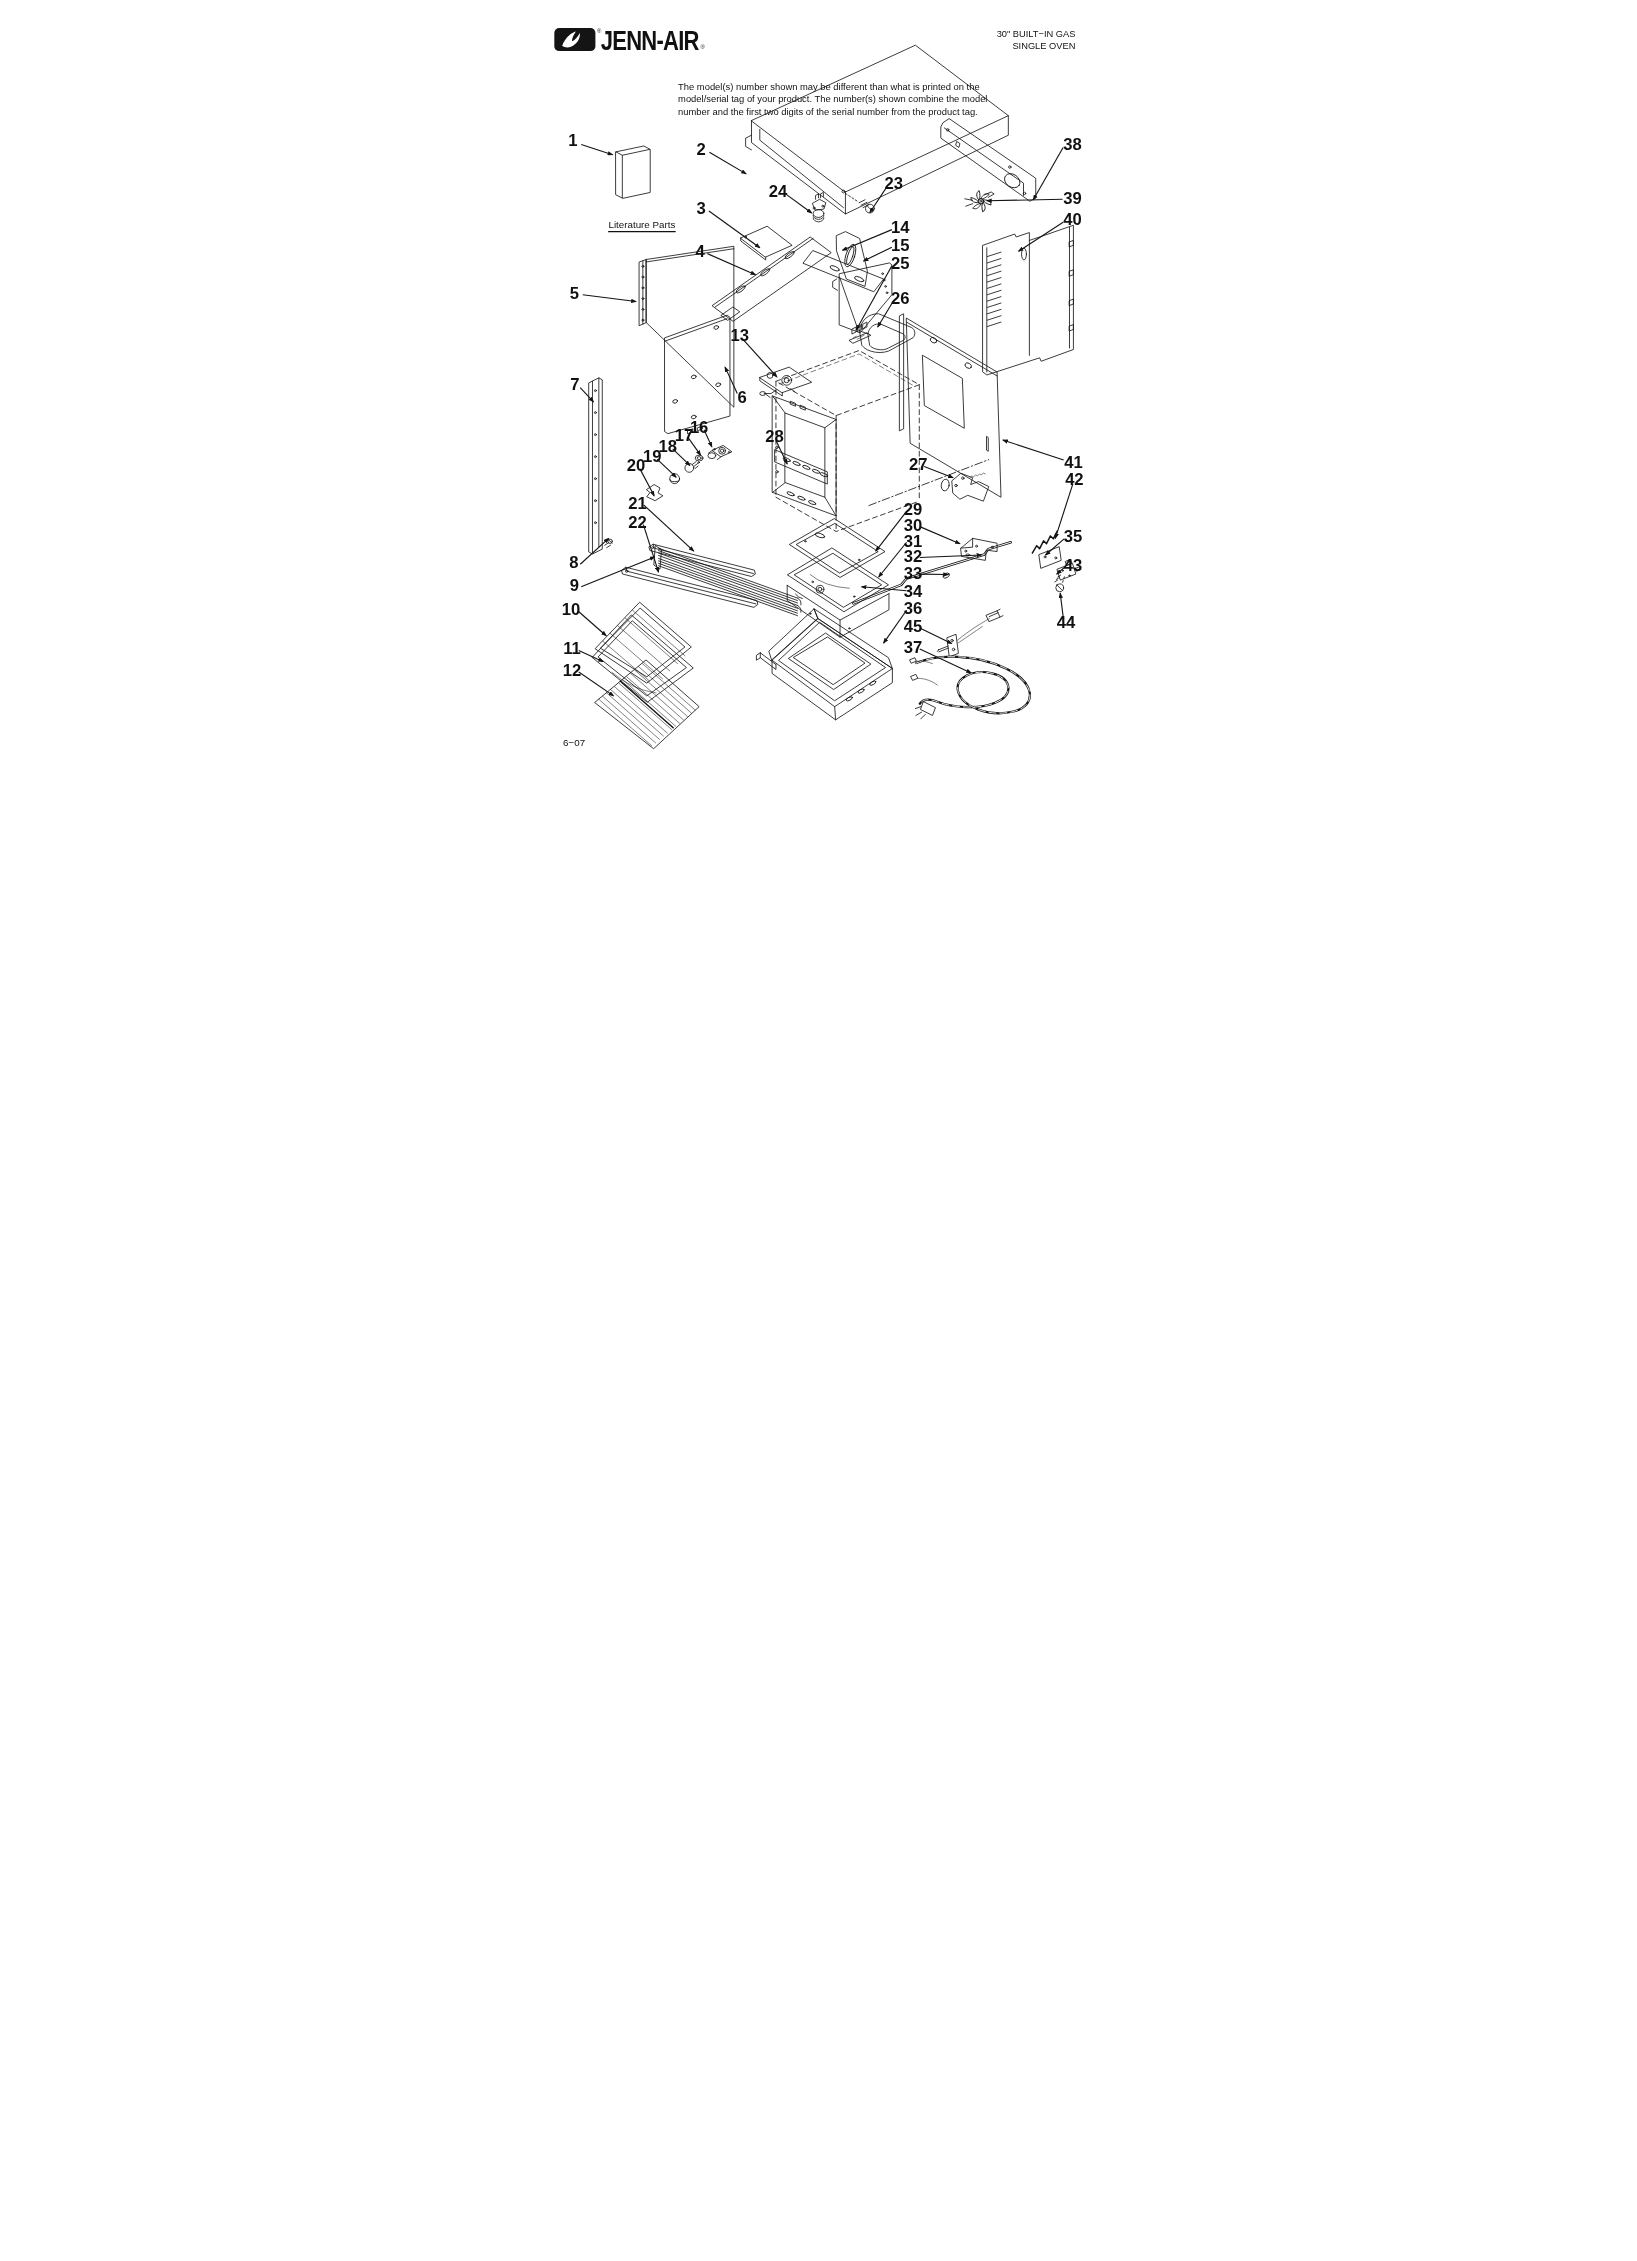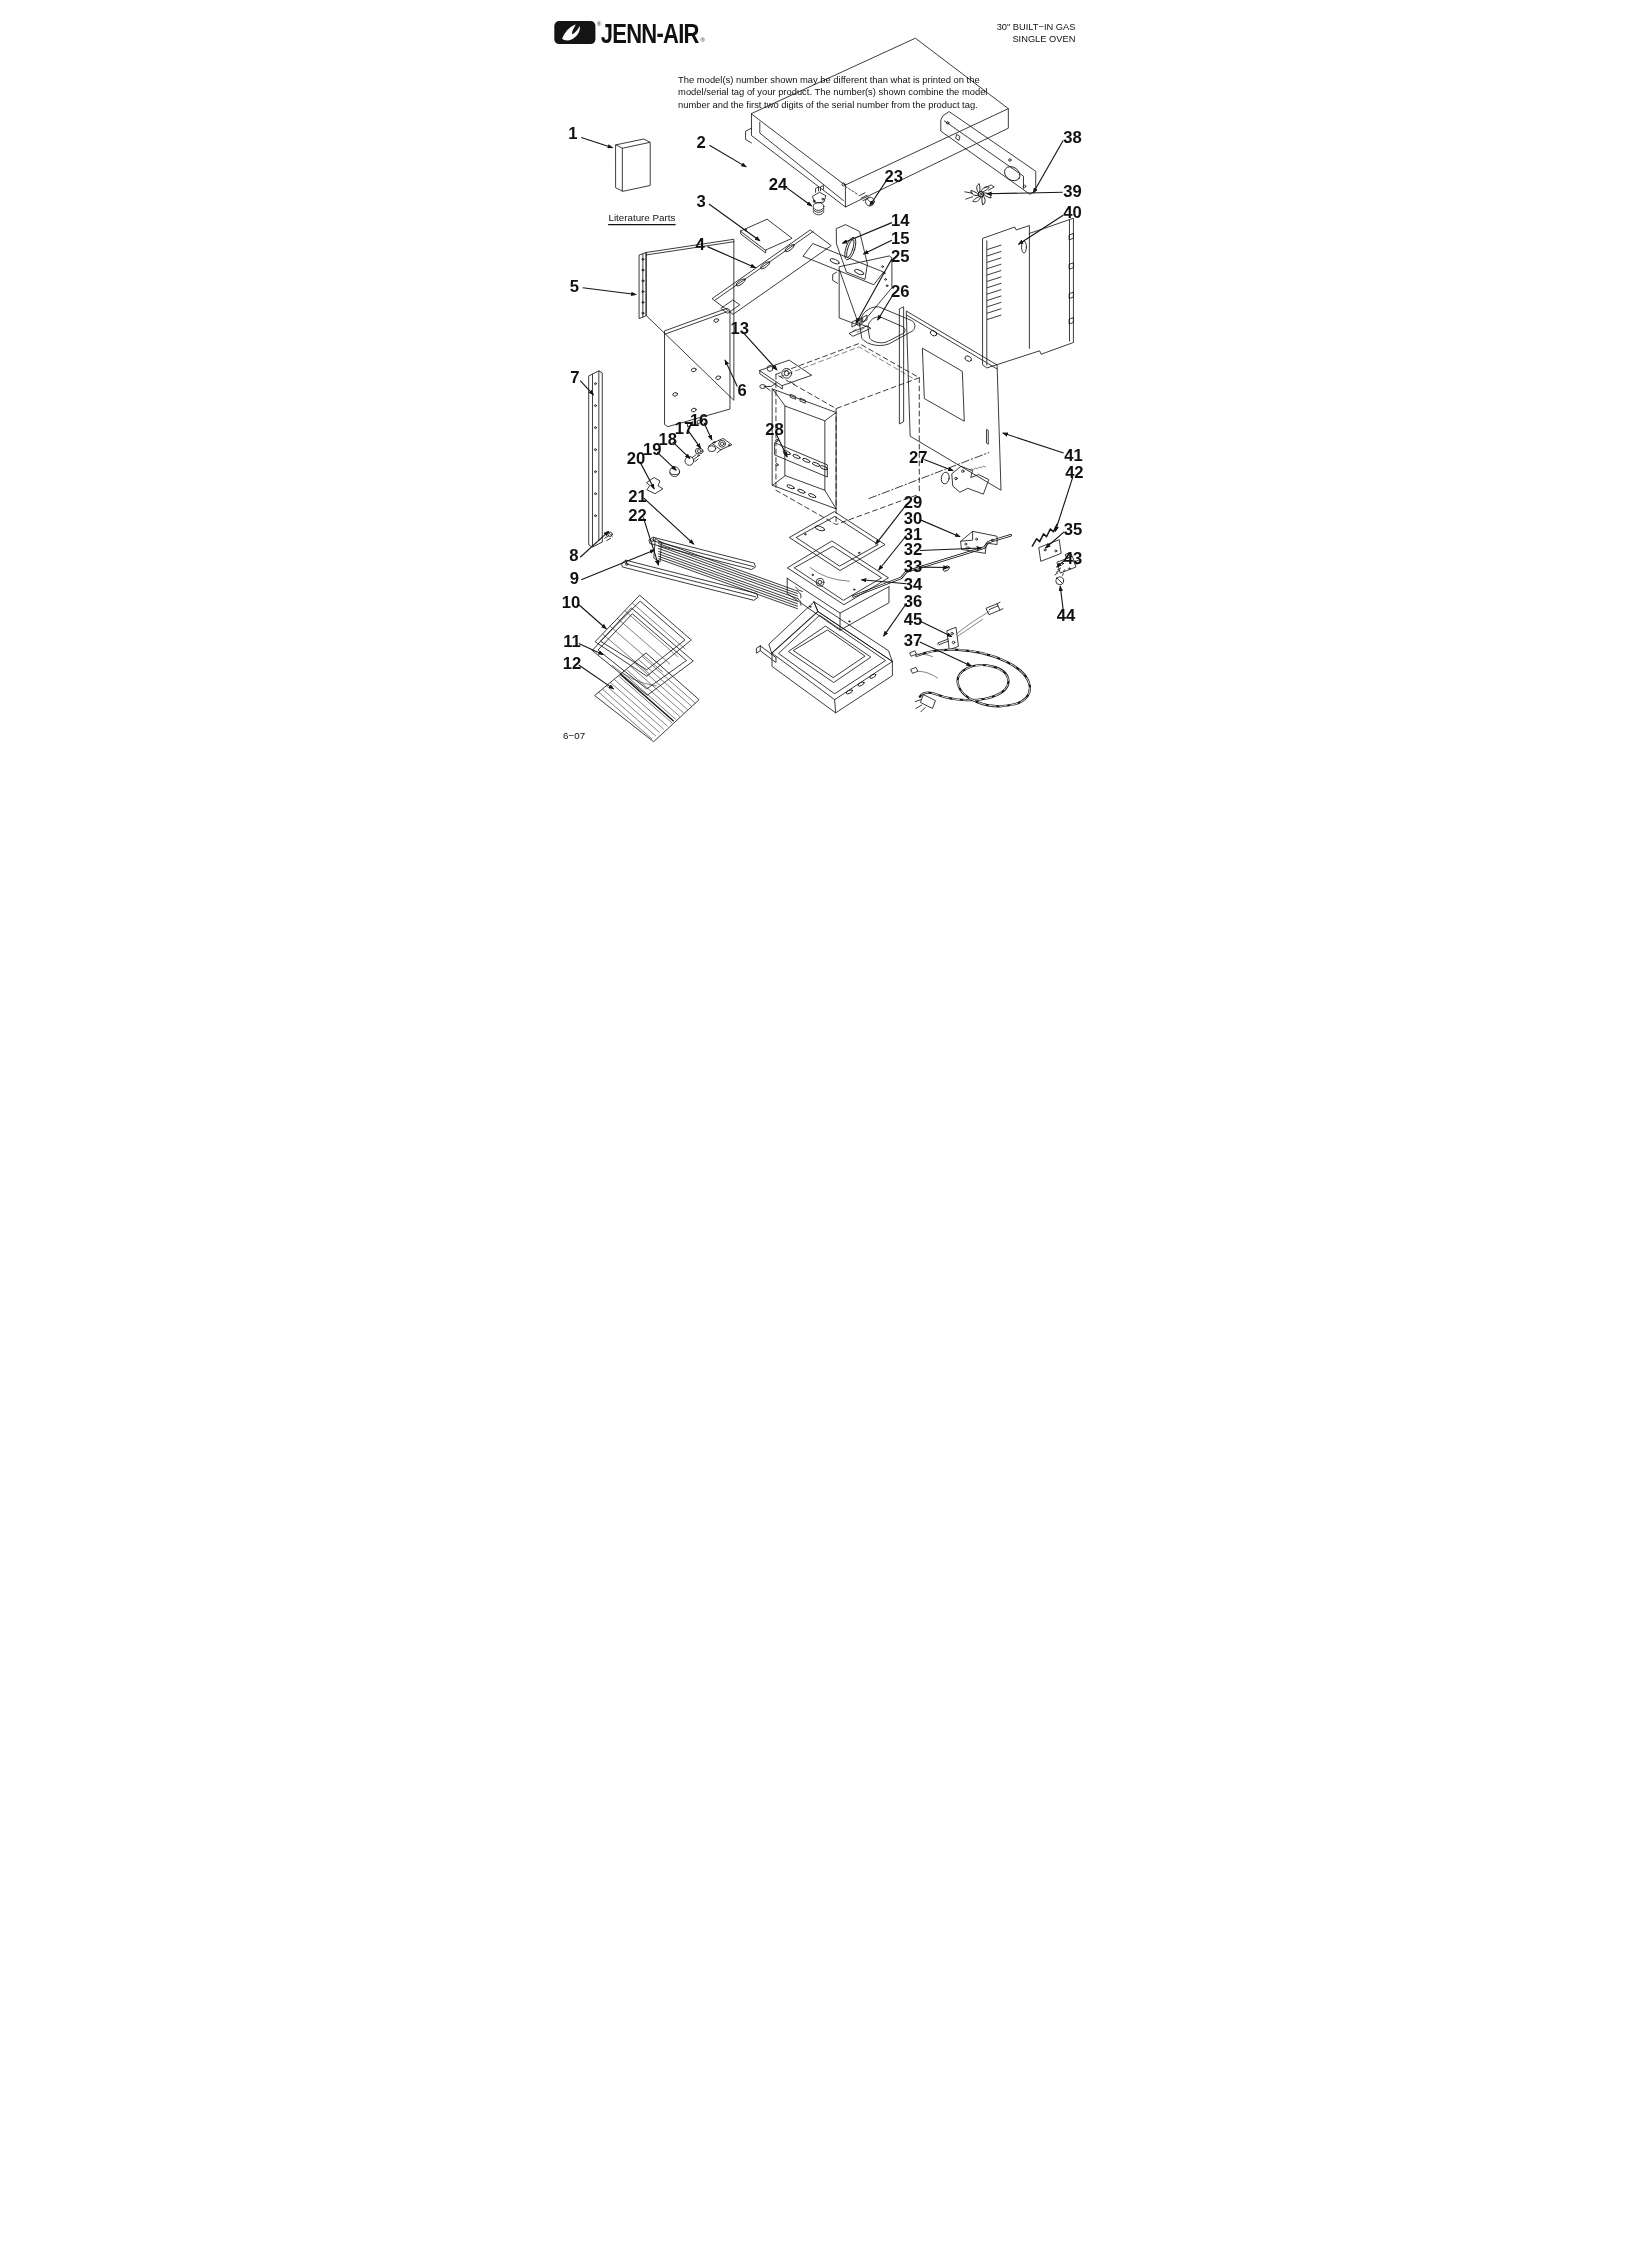--- a/index.html
+++ b/index.html
@@ -1,16 +1,16 @@
 <!DOCTYPE html>
 <html style="font-size:7.8px"><head>
 <meta charset="utf-8">
 <style>
   html,body{margin:0;padding:0;background:#fff;}
-  .page{width:546px;height:754px;margin:0 auto;background:#fff;position:relative;
+  .page{width:546px;height:754px;margin:7px auto;background:#fff;position:relative;
         font-family:"Liberation Sans",sans-serif;}
   svg{display:block;}
   .ln{fill:none;stroke:#141414;stroke-width:1.7;stroke-linecap:round;stroke-linejoin:round;}
   .thin{stroke-width:1.1;}
   .thick{stroke-width:3;}
   .fillb{fill:#141414;stroke:none;}
   .dash{stroke-dasharray:10 7;}
   .dashdot{stroke-dasharray:16 5 3 5;}
   .smalldash{stroke-dasharray:4 4;}
   .callout-num{font-family:"Liberation Sans",sans-serif;font-size:34px;font-weight:bold;

